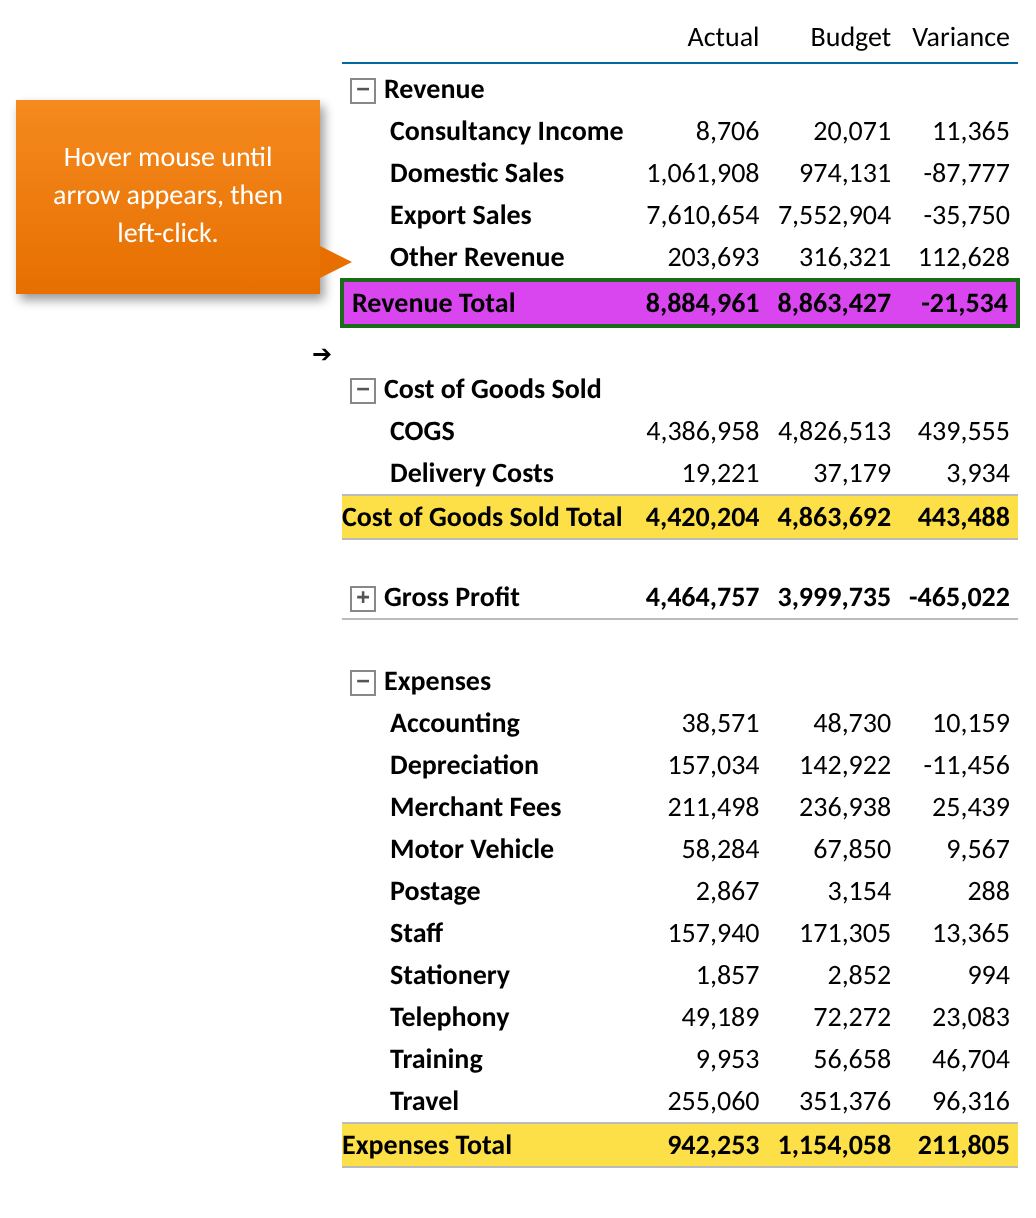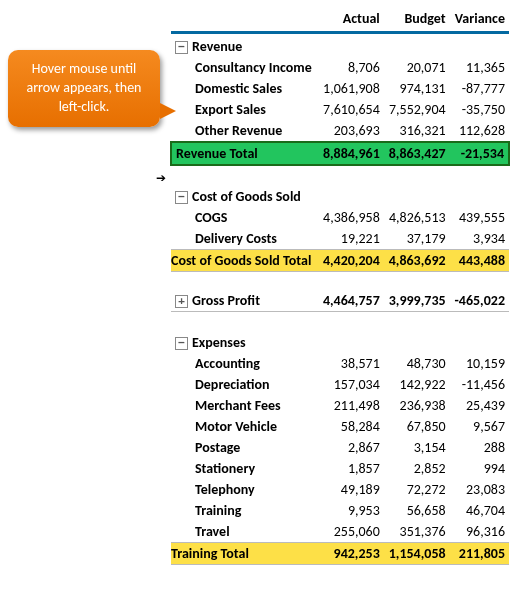--- a/index.html
+++ b/index.html
@@ -16,22 +16,22 @@
     width: 518px;
     padding-top: 8px;
   }
   .callout {
     position: absolute;
     left: 8px;
     top: 50px;
     width: 136px;
     background: linear-gradient(to bottom, #f58a1f 0%, #e76f00 100%);
     color: #fff;
-    border-radius: 10px;
-    padding: 10px 8px;
+    border-radius: 0;
+    padding: 20px 8px;
     box-shadow: 2px 3px 5px rgba(0,0,0,0.4);
     text-align: center;
     font-size: 14px;
     line-height: 1.35;
   }
   .callout-arrow {
     position: absolute;
     right: -16px;
     bottom: 8px;
     width: 0; height: 0;
@@ -51,23 +51,23 @@
     border-collapse: collapse;
     margin-left: 170px;
     width: 340px;
   }
   td, th {
     padding: 2px 4px;
     vertical-align: middle;
     white-space: nowrap;
   }
   th {
-    font-weight: bold;
+    font-weight: normal;
     text-align: right;
-    border-bottom: 3px solid #0369a1;
+    border-bottom: 1px solid #0369a1;
     padding-bottom: 4px;
   }
   th.label-col { text-align: left; }
   .num { text-align: right; }
   .section-head td {
     font-weight: bold;
     padding-top: 4px;
     margin-top: 28px;
   }
   .item-row td.label { padding-left: 24px; font-weight: bold; }
@@ -86,21 +86,21 @@
   }
   .total-row td {
     font-weight: bold;
     background: #fde047;
     border-top: 1px solid #bbb;
     border-bottom: 1px solid #bbb;
   }
   .total-row td.label { padding-left: 0; }
   .selected-row td {
     font-weight: bold;
-    background: #22c55e;
+    background: #d946ef;
     border-top: 2px solid #1a6b1a;
     border-bottom: 2px solid #1a6b1a;
   }
   .selected-row td:first-child { border-left: 2px solid #1a6b1a; }
   .selected-row td:last-child { border-right: 2px solid #1a6b1a; }
   .spacer td { height: 14px; }
   .standalone-row td { font-weight: bold; border-bottom: 1px solid #bbb; }
 </style>
 </head>
 <body>
@@ -243,20 +243,26 @@
           <td class="num">67,850</td>
           <td class="num">9,567</td>
         </tr>
         <tr class="item-row">
           <td class="label">Postage</td>
           <td class="num">2,867</td>
           <td class="num">3,154</td>
           <td class="num">288</td>
         </tr>
         <tr class="item-row">
+          <td class="label">Staff</td>
+          <td class="num">157,940</td>
+          <td class="num">171,305</td>
+          <td class="num">13,365</td>
+        </tr>
+        <tr class="item-row">
           <td class="label">Stationery</td>
           <td class="num">1,857</td>
           <td class="num">2,852</td>
           <td class="num">994</td>
         </tr>
         <tr class="item-row">
           <td class="label">Telephony</td>
           <td class="num">49,189</td>
           <td class="num">72,272</td>
           <td class="num">23,083</td>
@@ -269,20 +275,20 @@
         </tr>
         <tr class="item-row">
           <td class="label">Travel</td>
           <td class="num">255,060</td>
           <td class="num">351,376</td>
           <td class="num">96,316</td>
         </tr>
       </tbody>
     <tbody>
         <tr class="total-row">
-      <td class="label">Training Total</td>
+      <td class="label">Expenses Total</td>
       <td class="num">942,253</td>
       <td class="num">1,154,058</td>
       <td class="num">211,805</td>
     </tr>
   </tbody>
     </table>
 </div>
 
 </body></html>

